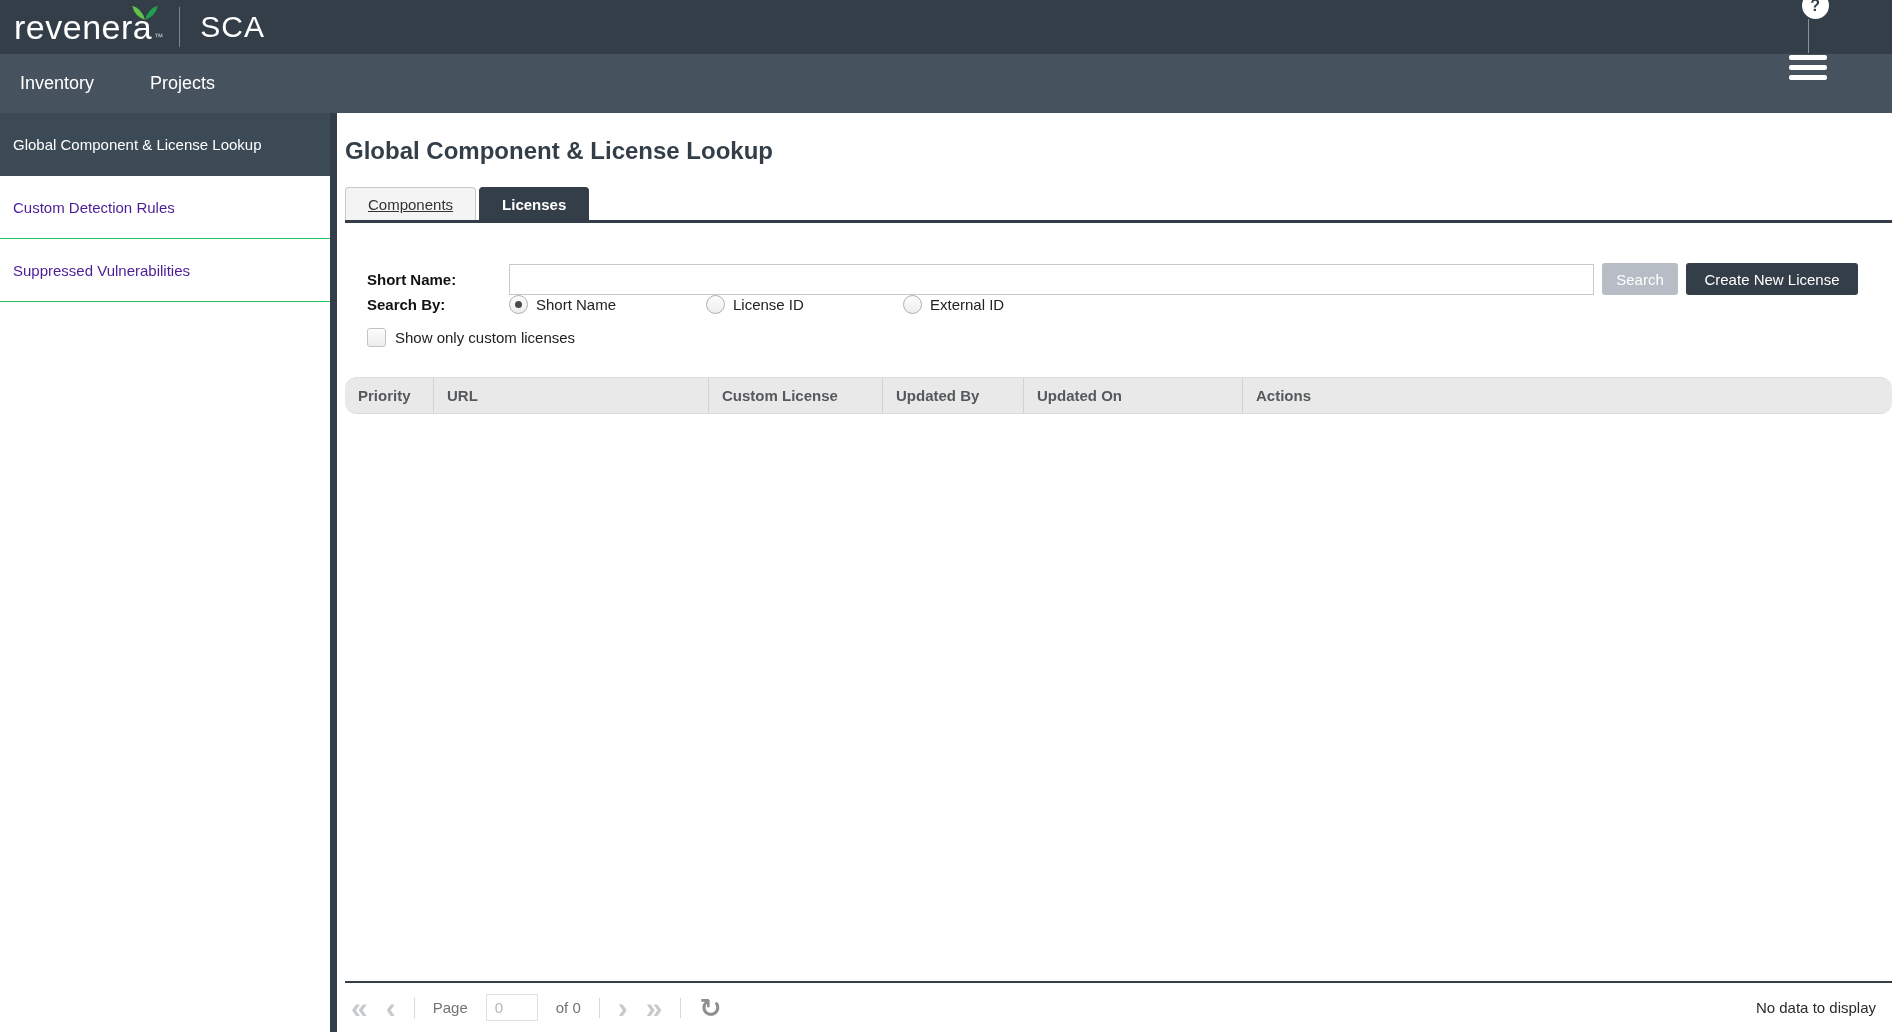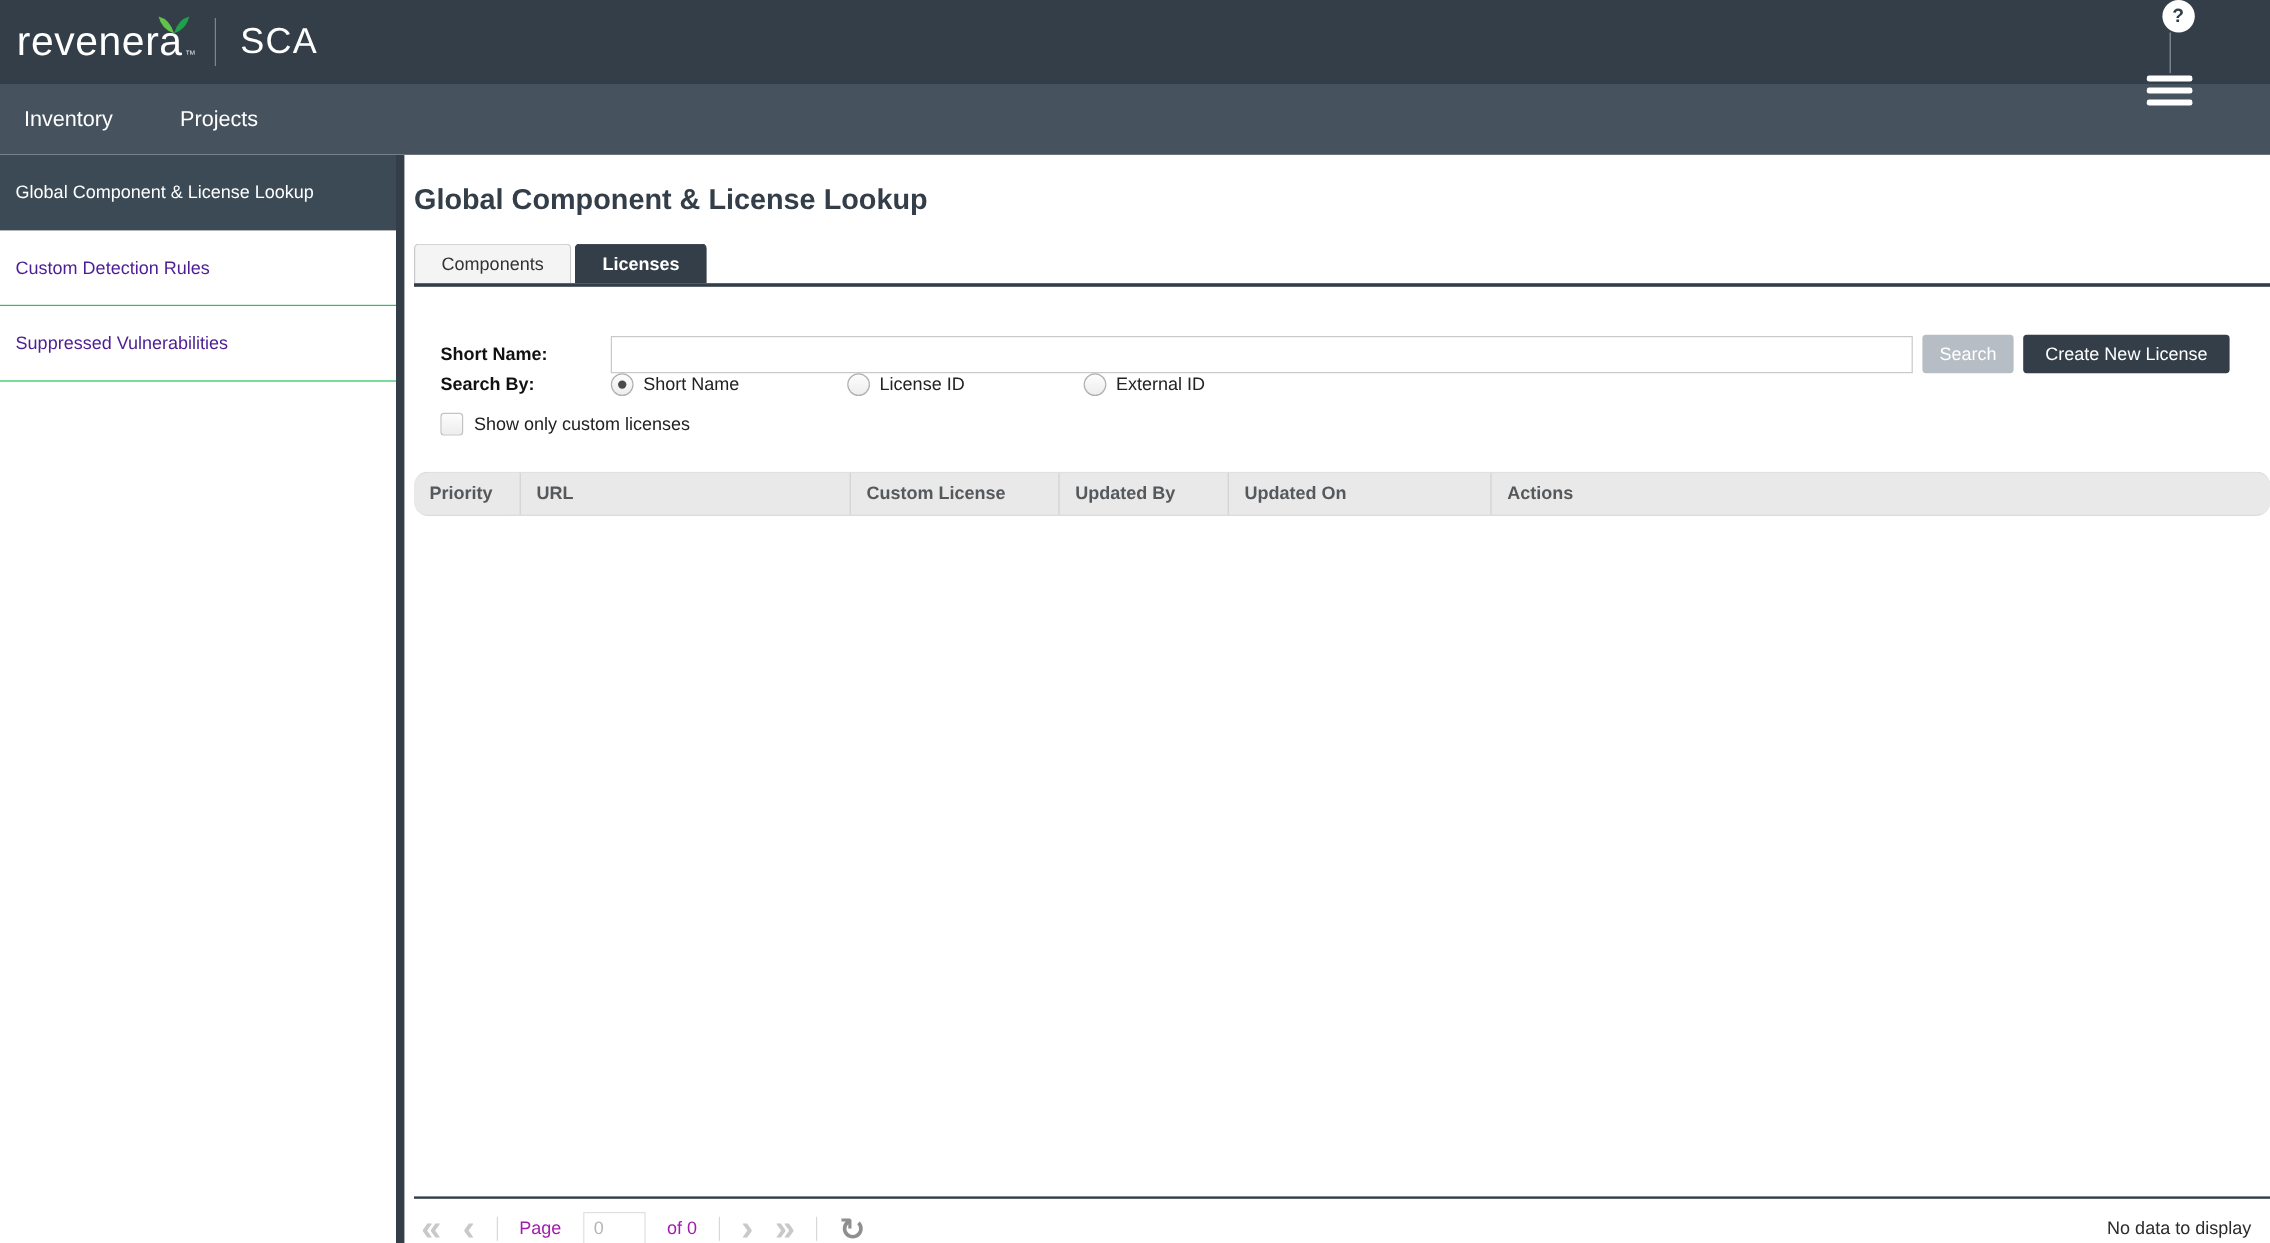--- a/index.html
+++ b/index.html
@@ -2,21 +2,21 @@
 <html><head>
 <meta charset="utf-8">
 <style>
   * { margin: 0; padding: 0; box-sizing: border-box; }
   html, body { background: #ffffff; }
   body { font-family: "Liberation Sans", "DejaVu Sans", sans-serif; }
   .app { position: relative; width: 1892px; height: 1036px; background: #fff; overflow: hidden; }
 
   
   .topbar {
-    height: 70px; background: #333e48; display: flex; align-items: center;
+    height: 54px; background: #333e48; display: flex; align-items: center;
     justify-content: space-between; padding: 0 22px 0 14px;
   }
   .logo-area { display: flex; align-items: center; }
   .logo { position: relative; display: flex; align-items: flex-end; cursor: pointer; }
   .logo-text { color: #fff; font-size: 34px; letter-spacing: 0.5px; line-height: 1; font-weight: 400; }
   .logo-tm { color: #cfd4d8; font-size: 9px; margin-left: 2px; margin-bottom: 2px; }
   .leaf { position: absolute; left: 117px; top: -7px; }
   .logo-divider { width: 1px; height: 40px; background: #7d868d; margin: 0 20px 0 16px; }
   .product-name { color: #fff; font-size: 30px; font-weight: 300; letter-spacing: 1px; line-height: 1; }
 
@@ -47,21 +47,21 @@
   .side-item.active { background: #3c4a55; color: #fff; border-bottom: none; }
 
   .content { flex: 1; display: flex; flex-direction: column; padding-left: 8px; min-width: 0; }
   .page-title { margin-top: 24px; font-size: 24px; font-weight: bold; color: #333e48; }
 
   .tabs { display: flex; gap: 3px; margin-top: 22px; }
   .tab {
     height: 33px; padding: 0 22px; display: flex; align-items: center;
     font-size: 15px; border-radius: 4px 4px 0 0; cursor: pointer;
   }
-  .tab.inactive { background: #f4f4f4; border: 1px solid #c9c9c9; border-bottom: none; color: #333; }
+  .tab.inactive { background: #f4f4f4; border: 1px solid #c9c9c9; border-bottom: none; color: #333; text-decoration: underline; }
   .tab.active { background: #333e48; border: 1px solid #333e48; border-bottom: none; color: #fff; font-weight: bold; }
   .tab-underline { height: 3px; background: #333e48; width: 100%; }
 
   
   .search-panel { padding: 27px 0 0 22px; }
   .form-row { display: flex; align-items: center; }
   .form-label { width: 142px; font-size: 15px; font-weight: bold; color: #111; flex-shrink: 0; }
   .radio-group { display: flex; align-items: center; }
   .radio-item { display: flex; align-items: center; width: 197px; cursor: pointer; }
   .radio {
@@ -112,21 +112,21 @@
   .table-body { flex: 1; background: #fff; }
 
   
   .pagination {
     border-top: 2px solid #333e48; height: 51px; display: flex; align-items: center;
     justify-content: space-between; padding: 0 16px 0 6px; background: #fff;
   }
   .pg-left { display: flex; align-items: center; gap: 18px; }
   .pg-chevron { font-size: 30px; font-weight: bold; color: #c6cacd; line-height: 24px; cursor: pointer; user-select: none; }
   .pg-sep { width: 1px; height: 20px; background: #d8d8d8; }
-  .pg-text { font-size: 15px; color: #a21caf; text-align: right; }
+  .pg-text { font-size: 15px; color: #737373; text-align: right; }
   .pg-input {
     width: 52px; height: 27px; border: 1px solid #e0e0e0; color: #b5b5b5;
     font-size: 15px; padding: 0 8px; outline: none; font-family: "Liberation Sans", sans-serif;
   }
   .pg-refresh { font-size: 26px; color: #8f8f8f; font-weight: bold; line-height: 24px; cursor: pointer; user-select: none; }
   .pg-status { font-size: 15px; color: #2b2b2b; }
 </style>
 </head>
 <body>
 

